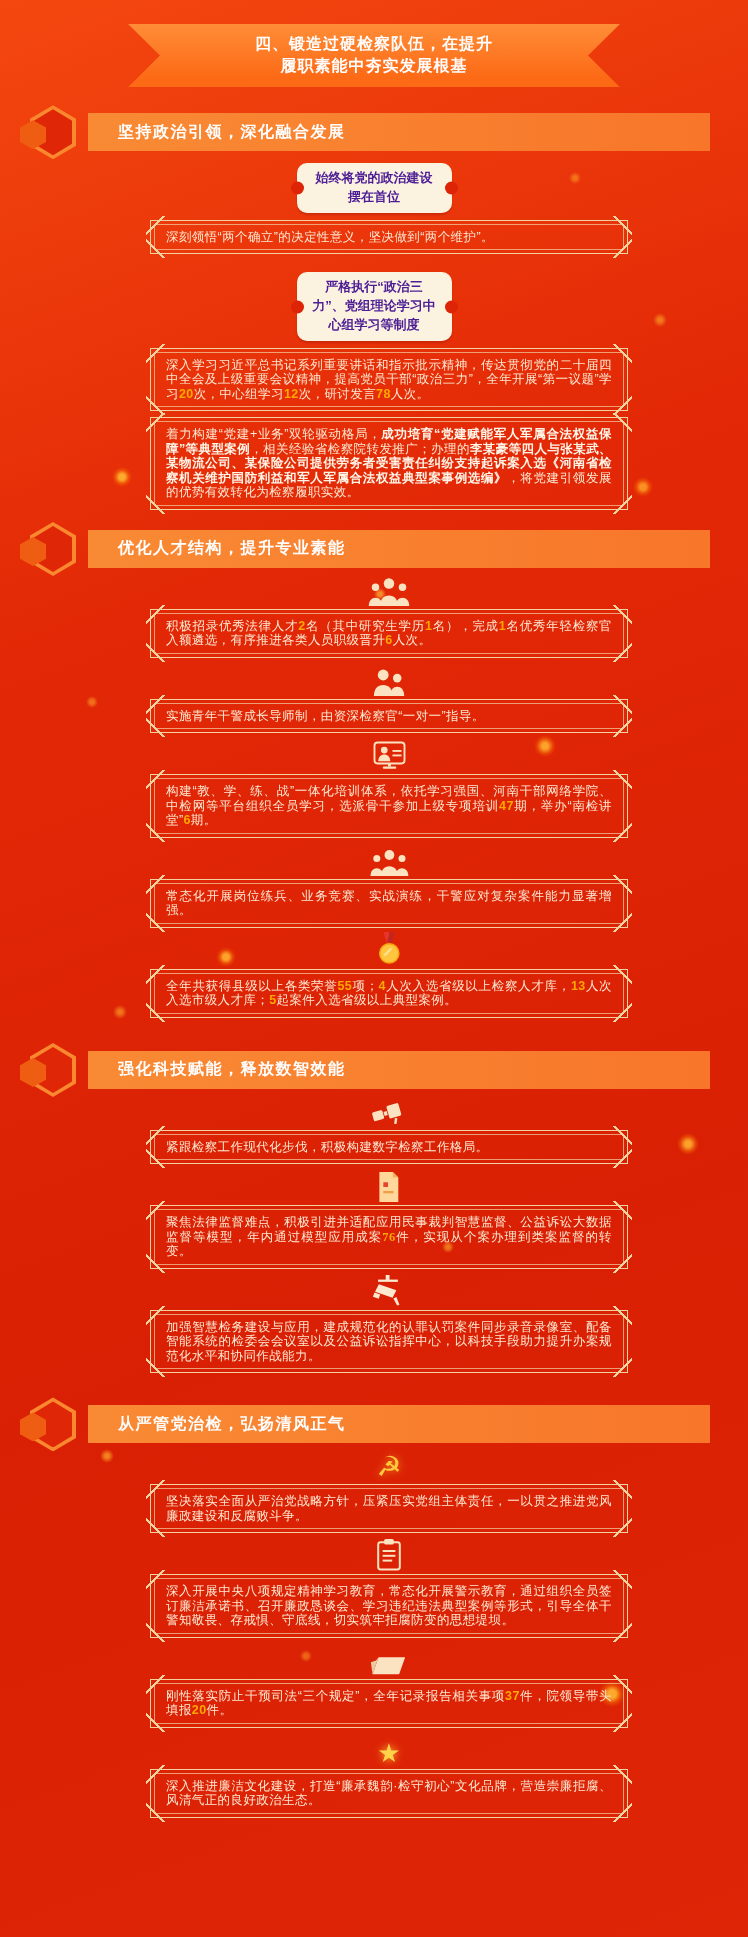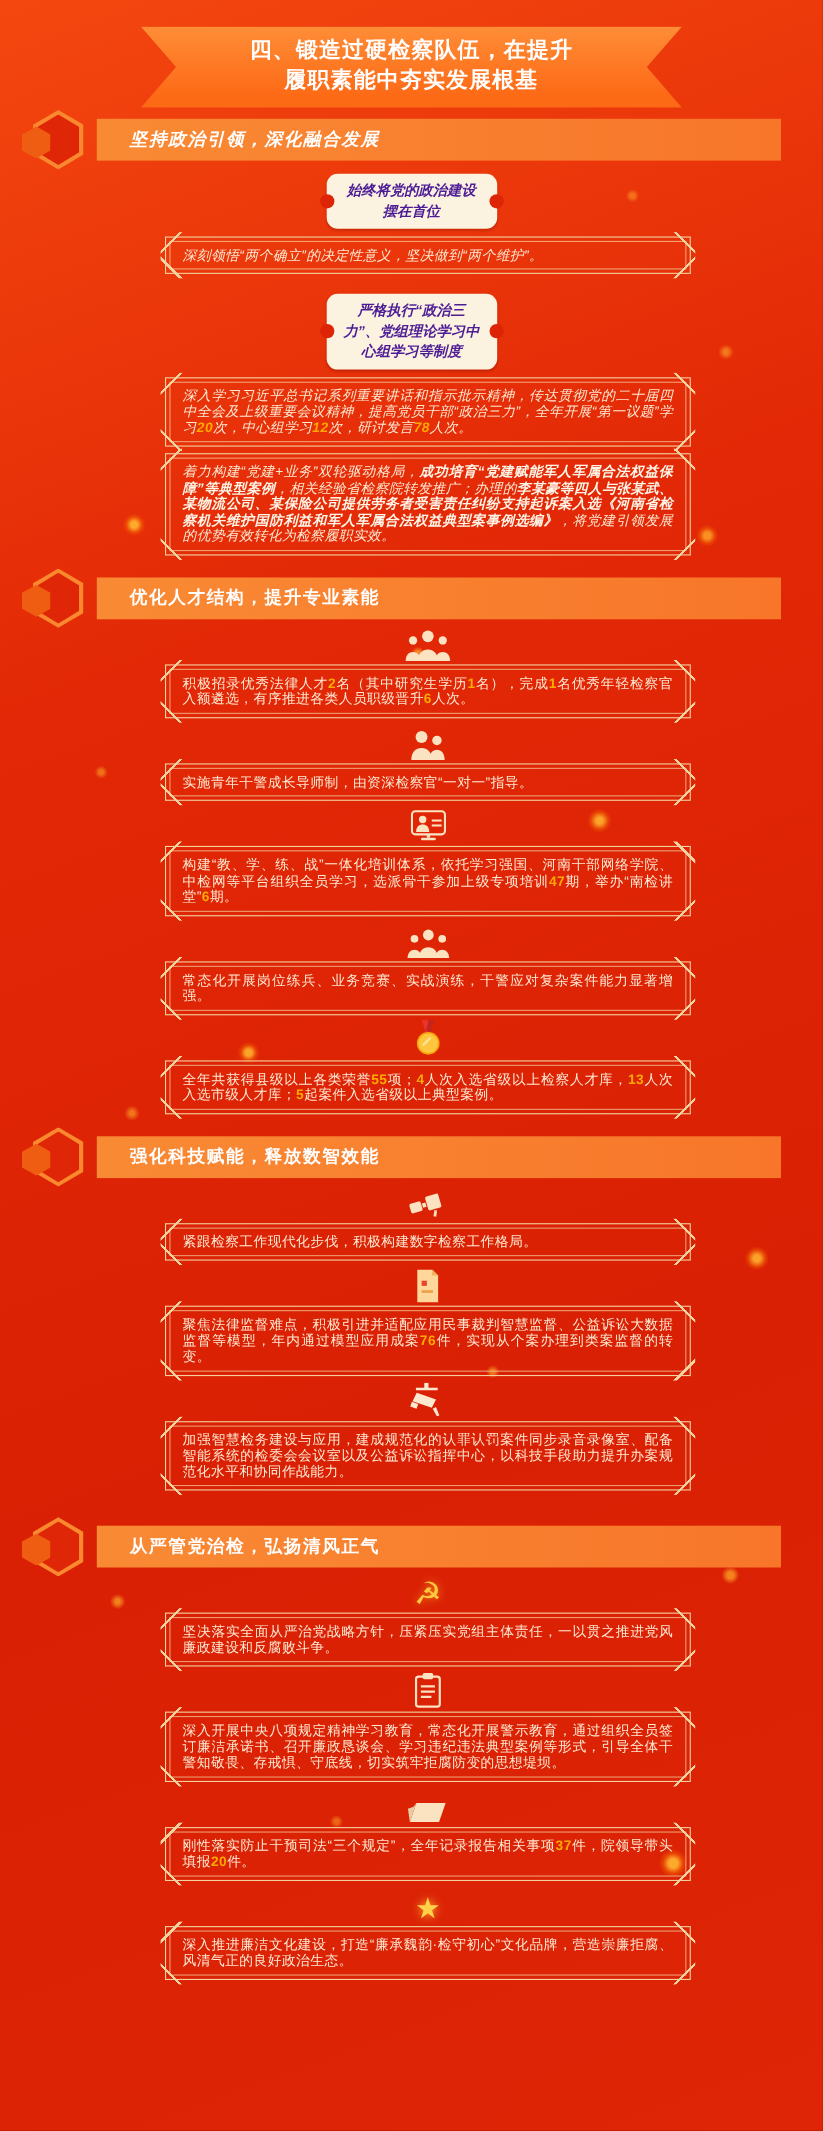--- a/index.html
+++ b/index.html
@@ -23,21 +23,21 @@
       radial-gradient(circle at 688px 1144px, rgba(255,176,46,.9) 0 3px, rgba(255,130,0,.3) 8px, transparent 11px),
       radial-gradient(circle at 448px 1247px, rgba(255,170,40,.6) 0 2px, transparent 6px),
       radial-gradient(circle at 107px 1456px, rgba(255,170,40,.7) 0 2px, transparent 7px),
       radial-gradient(circle at 664px 1432px, rgba(255,170,40,.7) 0 3px, transparent 8px),
       radial-gradient(circle at 612px 1694px, rgba(255,176,46,.95) 0 4px, rgba(255,130,0,.35) 9px, transparent 13px),
       radial-gradient(circle at 306px 1656px, rgba(255,170,40,.5) 0 2px, transparent 6px);
   }
   
   .ribbon{
     width:492px;margin:24px auto 0;padding:9px 36px 11px;text-align:center;
-    color:#fff;font-weight:bold;font-size:20px;line-height:1.35;letter-spacing:1px;
+    color:#fff;font-weight:bold;font-size:16px;line-height:1.35;letter-spacing:1px;
     background:linear-gradient(180deg,#ff8d37 0%,#fd6a16 85%);
     clip-path:polygon(0 0,100% 0,calc(100% - 32px) 50%,100% 100%,0 100%,32px 50%);
     position:relative;z-index:1;
   }
   
   section{position:relative;}
   .sec-head{
     position:relative;margin:0 38px 0 88px;height:38px;
     background:linear-gradient(90deg,#f98a34,#f8762a);
     display:flex;align-items:center;
@@ -75,23 +75,23 @@
   }
   .frame p{font-size:12.5px;line-height:1.16;color:#ffe9d2;letter-spacing:.4px;text-align:justify;}
   .frame .hl{color:#ffa800;font-weight:bold;}
   .frame .b{font-weight:bold;color:#fff6e8;}
   
   .icon{width:478px;margin:8px 0 3px 150px;display:flex;justify-content:center;align-items:flex-end;height:30px;}
   .icon svg{display:block;}
   .glyph{font-family:"DejaVu Sans",sans-serif;font-size:28px;line-height:28px;color:#ffc83e;
     text-shadow:0 0 8px rgba(255,190,40,.7);}
   .star-glyph{font-size:26px;line-height:26px;color:#ffd24a;text-shadow:0 0 9px rgba(255,200,60,.9);}
-  .mt-s1{margin-top:10px;font-style:italic;}
+  .mt-s1{margin-top:26px;}
   .mt-s2{margin-top:20px;}
-  .mt-s3{margin-top:20px;}
+  .mt-s3{margin-top:33px;font-family:Liberation Serif, serif;}
   .mt-s4{margin-top:32px;}
 </style>
 </head>
 <body>
 
 <div class="bokeh"></div>
 
 <header>
   <div class="ribbon">
     <div>四、锻造过硬检察队伍，在提升</div>

